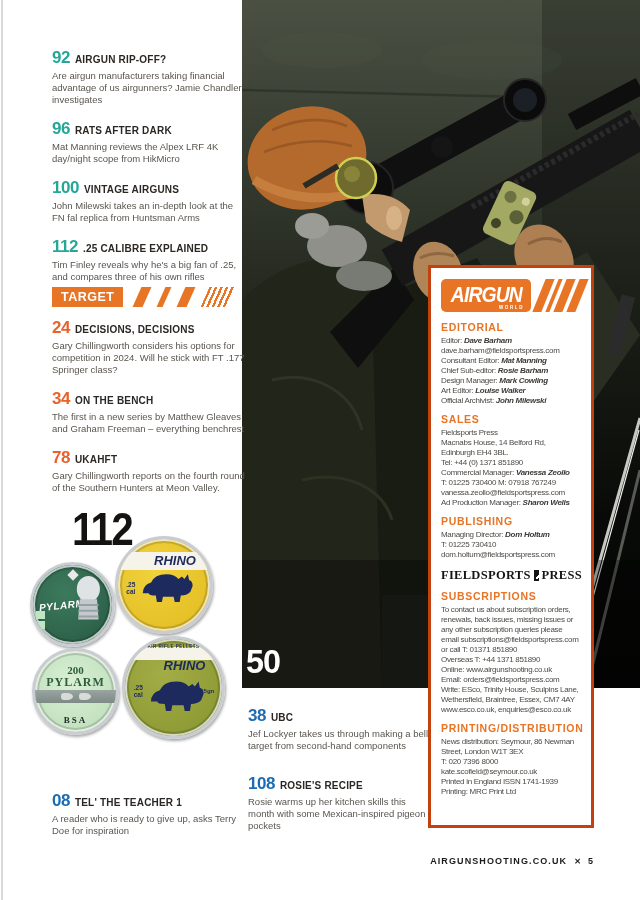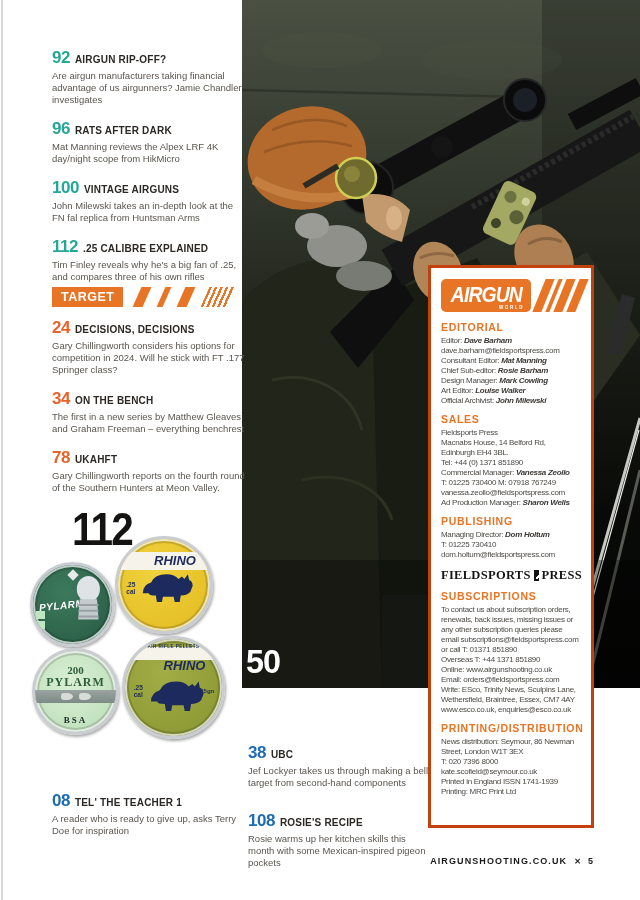--- a/index.html
+++ b/index.html
@@ -310,21 +310,21 @@
 
       <div class="feat">
         <div class="feat-head">
           <span class="num">08</span>
           <span class="title">TEL' THE TEACHER 1</span>
         </div>
         <div class="desc">A reader who is ready to give up, asks Terry Doe for inspiration</div>
       </div>
     </div>
 
-  <div class="feat-group g-blue" style="left:248px;top:706px;width:182px;margin-top:37px;">
+  <div class="feat-group g-blue" style="left:248px;top:706px;width:182px;">
 
       <div class="feat" style="margin-bottom:22px;">
         <div class="feat-head">
           <span class="num">38</span>
           <span class="title">UBC</span>
         </div>
         <div class="desc">Jef Lockyer takes us through making a bell target from second-hand components</div>
       </div>
 
       <div class="feat" style="margin-bottom:22px;">
@@ -393,21 +393,21 @@
     <div>
 
     <div class="ib-line"><span>To contact us about subscription orders,</span><span class="b"></span></div>
         <div class="ib-line"><span>renewals, back issues, missing issues or</span><span class="b"></span></div>
         <div class="ib-line"><span>any other subscription queries please</span><span class="b"></span></div>
         <div class="ib-line"><span>email subscriptions@fieldsportspress.com</span><span class="b"></span></div>
         <div class="ib-line"><span>or call T: 01371 851890</span><span class="b"></span></div>
         <div class="ib-line"><span>Overseas T: +44 1371 851890</span><span class="b"></span></div>
         <div class="ib-line"><span>Online: www.airgunshooting.co.uk</span><span class="b"></span></div>
         <div class="ib-line"><span>Email: orders@fieldsportspress.com</span><span class="b"></span></div>
-        <div class="ib-line"><span>Write: ESco, Trinity News, Sculpins Lane,</span><span class="b"></span></div>
+        <div class="ib-line"><span>Write: ESco, Trinity House, Sculpins Lane,</span><span class="b"></span></div>
         <div class="ib-line"><span>Wethersfield, Braintree, Essex, CM7 4AY</span><span class="b"></span></div>
         <div class="ib-line"><span>www.esco.co.uk, enquiries@esco.co.uk</span><span class="b"></span></div>
       </div>
 
     <div class="ib-heading">PRINTING/DISTRIBUTION</div>
     <div>
 
     <div class="ib-line"><span>News distribution: Seymour, 86 Newman</span><span class="b"></span></div>
         <div class="ib-line"><span>Street, London W1T 3EX</span><span class="b"></span></div>
         <div class="ib-line"><span>T: 020 7396 8000</span><span class="b"></span></div>

